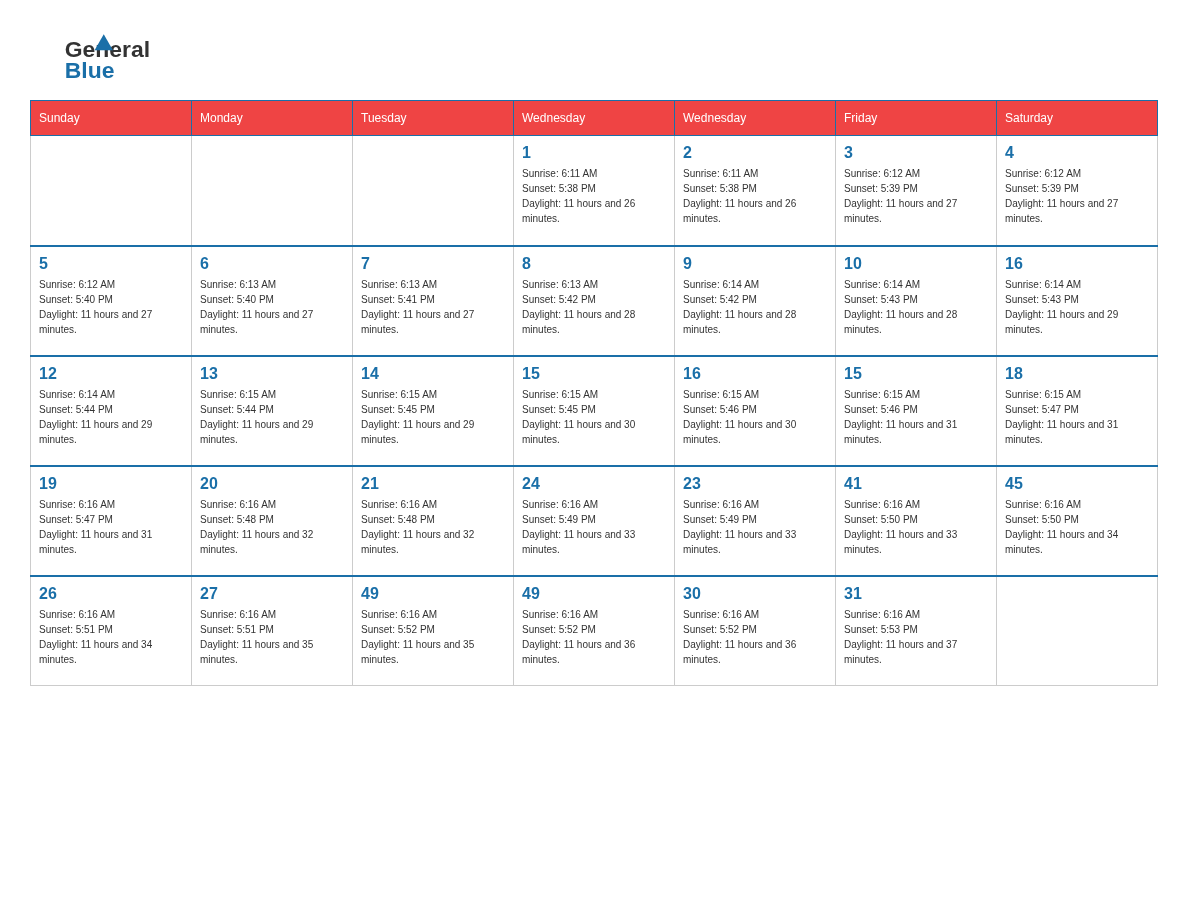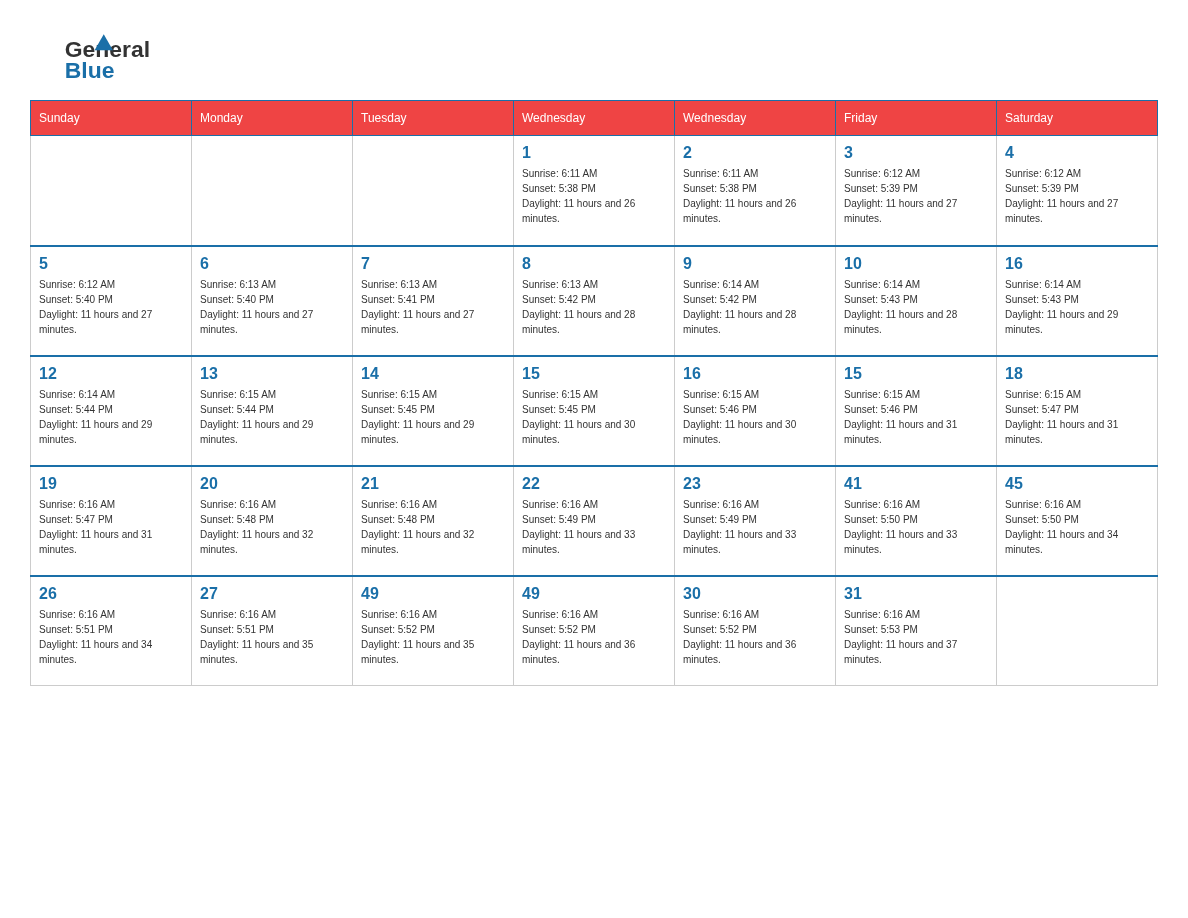--- a/index.html
+++ b/index.html
@@ -191,21 +191,21 @@
         </td>
         <td>
           <span class="day-number">20</span>
           <div class="day-info">Sunrise: 6:16 AM<br>Sunset: 5:48 PM<br>Daylight: 11 hours and 32 minutes.</div>
         </td>
         <td>
           <span class="day-number">21</span>
           <div class="day-info">Sunrise: 6:16 AM<br>Sunset: 5:48 PM<br>Daylight: 11 hours and 32 minutes.</div>
         </td>
         <td>
-          <span class="day-number">22</span>
+          <span class="day-number">24</span>
           <div class="day-info">Sunrise: 6:16 AM<br>Sunset: 5:49 PM<br>Daylight: 11 hours and 33 minutes.</div>
         </td>
         <td>
           <span class="day-number">23</span>
           <div class="day-info">Sunrise: 6:16 AM<br>Sunset: 5:49 PM<br>Daylight: 11 hours and 33 minutes.</div>
         </td>
         <td>
           <span class="day-number">41</span>
           <div class="day-info">Sunrise: 6:16 AM<br>Sunset: 5:50 PM<br>Daylight: 11 hours and 33 minutes.</div>
         </td>

